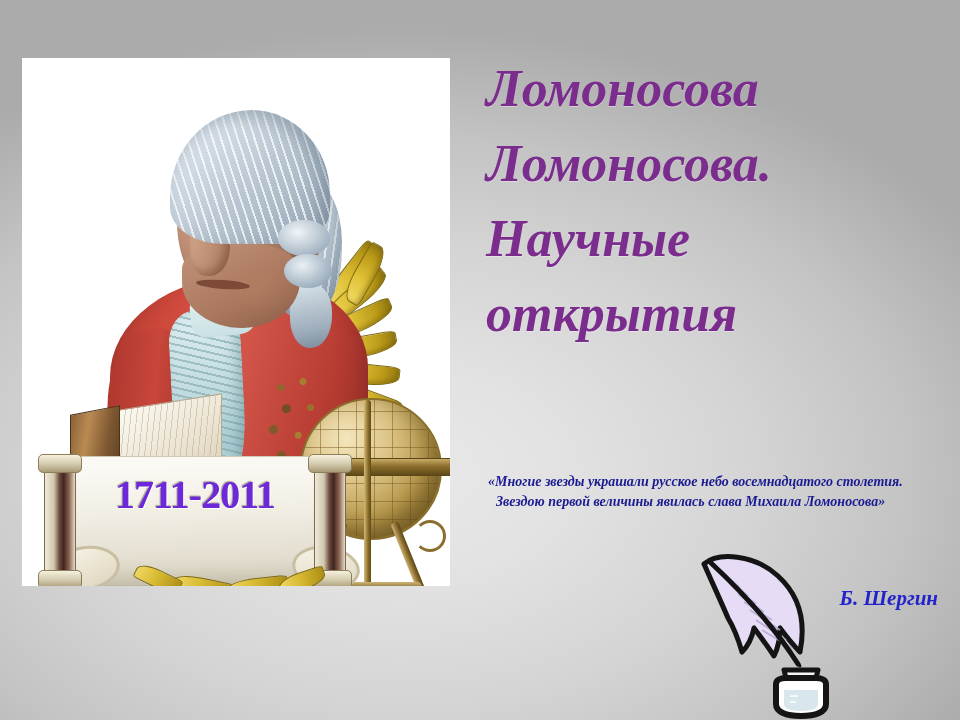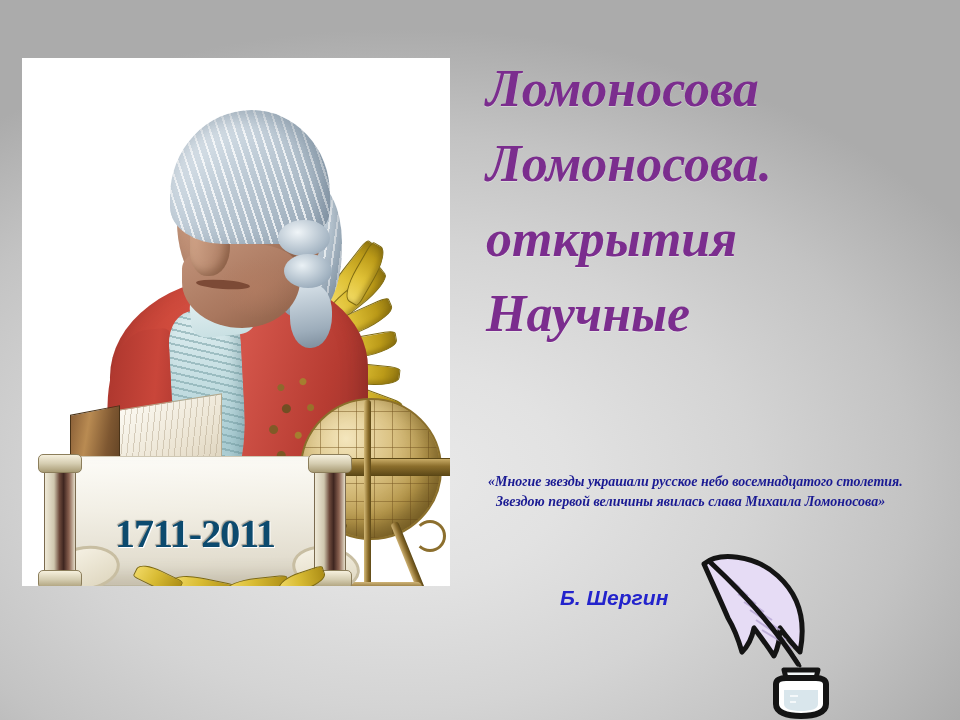--- a/index.html
+++ b/index.html
@@ -277,28 +277,28 @@
     position: absolute;
     left: 38px; top: 398px;
     width: 270px; height: 128px;
     background: linear-gradient(178deg, #fdfcf8 0%, #f2efe5 40%, #e3ded0 78%, #d3cdbc 100%);
     border-top: 1px solid #cfc8b4;
     border-bottom: 1px solid #bdb6a0;
     box-shadow: inset 0 -10px 16px rgba(160,150,125,.3);
   }
   .scroll-year {
     position: absolute;
-    left: 38px; top: 452px;
+    left: 38px; top: 413px;
     width: 270px;
     text-align: center;
     font-family: "Liberation Serif", "DejaVu Serif", serif;
     font-size: 40px;
     font-weight: 700;
     letter-spacing: -1px;
-    color: #0c4a6e;
+    color: #6d28d9;
     text-shadow: 1px 1px 0 #ffffff, -1px -1px 1px rgba(110,105,95,.6);
   }
   .roller {
     position: absolute;
     width: 30px; height: 112px;
     top: 404px;
     background: linear-gradient(90deg, #efe9d7 0%, #cfc7ae 30%, #6d4a3c 48%, #3f2620 62%, #8a6150 80%, #e3dcc8 100%);
     border: 1px solid #7a6a4f;
     border-radius: 3px;
   }
@@ -427,23 +427,23 @@
     line-height: 1.42;
     text-indent: -8px;
     padding-left: 8px;
   }
 
   #attribution {
     position: absolute;
     left: 560px;
     top: 586px;
     width: 378px;
-    text-align: left;
+    text-align: right;
     color: #2323CC;
-    font-family: Liberation Sans, sans-serif;
+    font-family: Liberation Serif, serif;
     font-style: italic;
     font-weight: 700;
     font-size: 21px;
   }
 
   
   #quill-group {
     position: absolute;
     left: 700px;
     top: 548px;
@@ -522,22 +522,22 @@
       <div class="base-leaf" style="left:150px; top:520px; transform: rotate(12deg);"></div>
       <div class="base-leaf" style="left:204px; top:520px; transform: rotate(-6deg);"></div>
       <div class="base-leaf" style="left:112px; top:512px; transform: rotate(26deg); width:46px;"></div>
       <div class="base-leaf" style="left:256px; top:514px; transform: rotate(-18deg); width:46px;"></div>
     </div>
   </div>
 
   <div id="title">
     <div>Ломоносова</div>
     <div>Ломоносова.</div>
+    <div>Научные</div>
     <div>открытия</div>
-    <div>Научные</div>
   </div>
 
   <div id="quote">«Многие звезды украшали русское небо восемнадцатого столетия. Звездою первой величины явилась слава Михаила Ломоносова»</div>
 
   <div id="attribution">Б. Шергин</div>
 
   <div id="quill-group">
     <svg width="160" height="172" viewBox="0 0 160 172">
 
       <path d="M4 16 C18 4 54 6 78 28 C100 48 106 74 100 104

